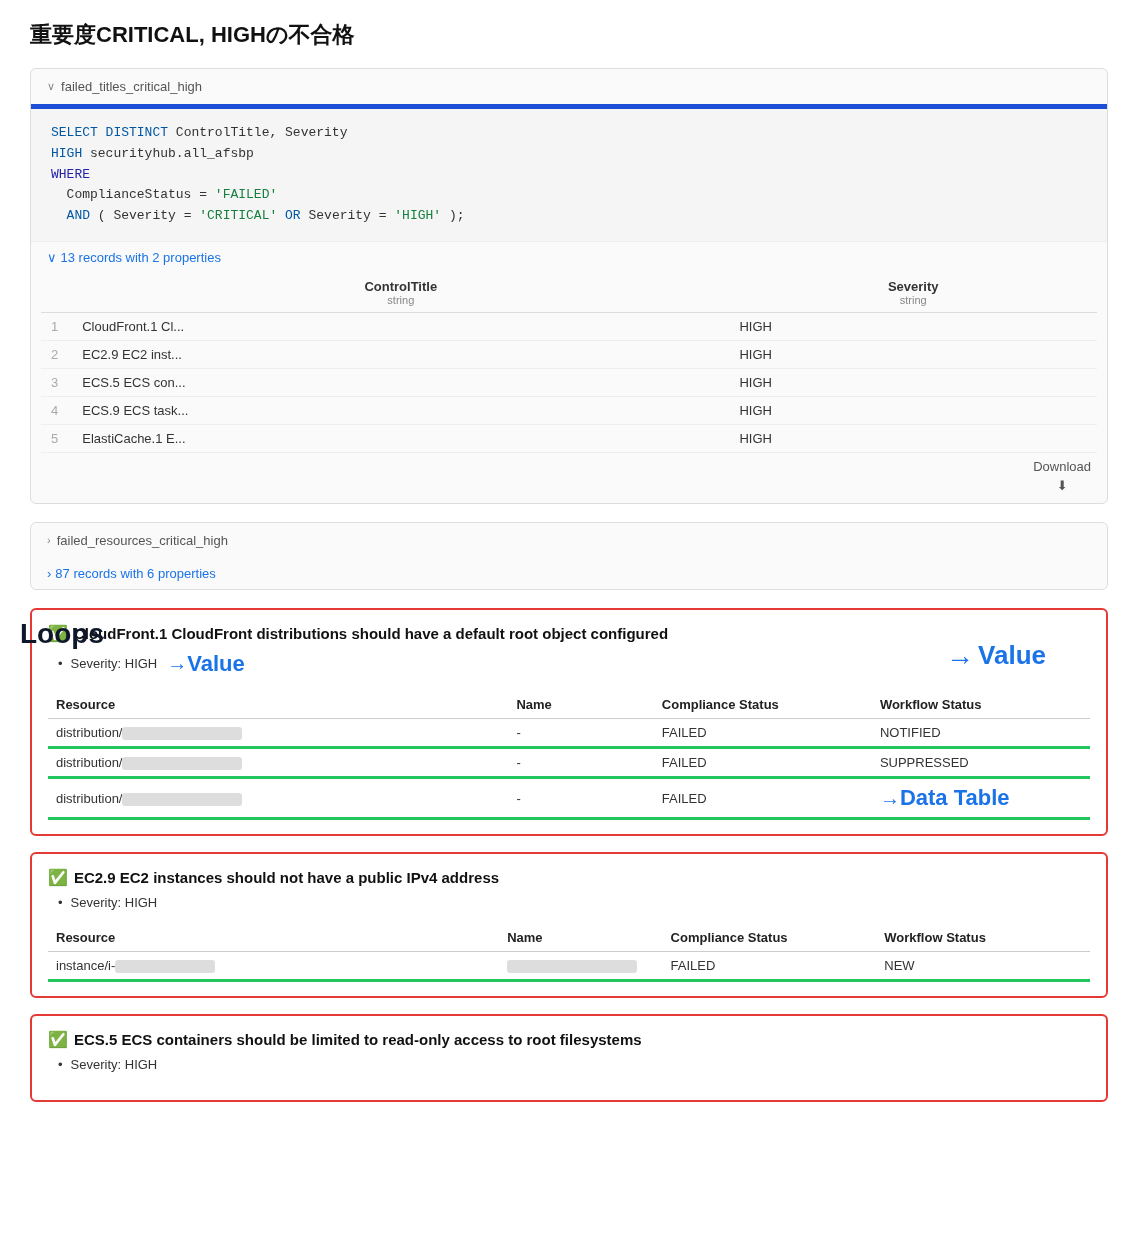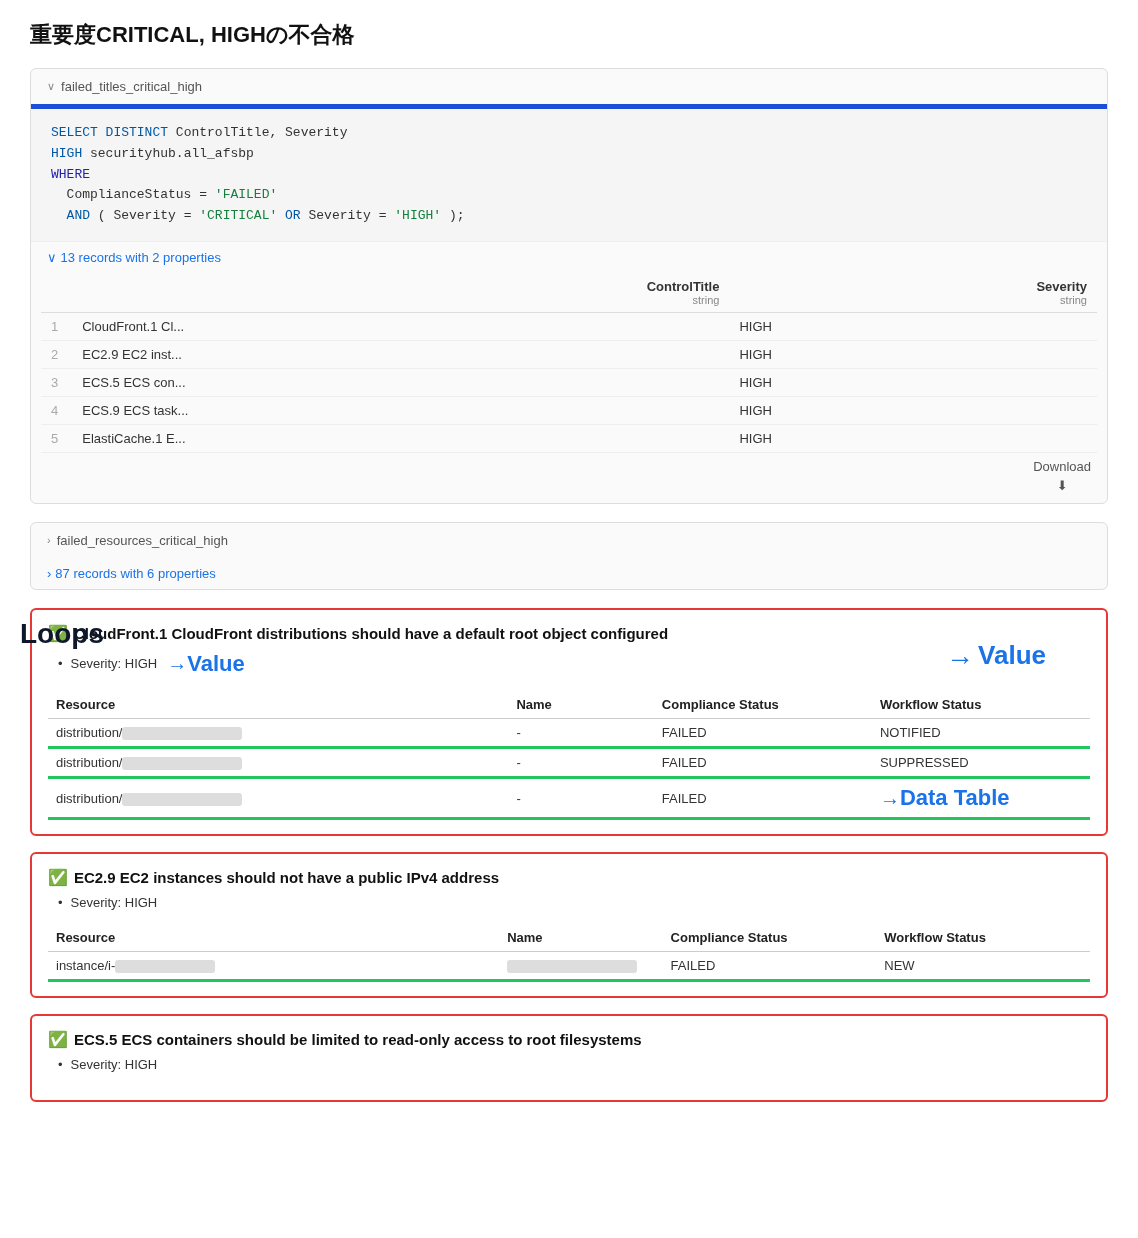--- a/index.html
+++ b/index.html
@@ -69,21 +69,21 @@
     }
 
     
     .data-table {
       width: 100%;
       border-collapse: collapse;
       font-size: 13px;
     }
 
     .data-table th {
-      text-align: right;
+      text-align: center;
       padding: 6px 10px;
       font-weight: 600;
       color: #333;
       border-bottom: 1px solid #ddd;
     }
 
     .data-table th .col-type {
       font-weight: 400;
       color: #888;
       font-size: 11px;

